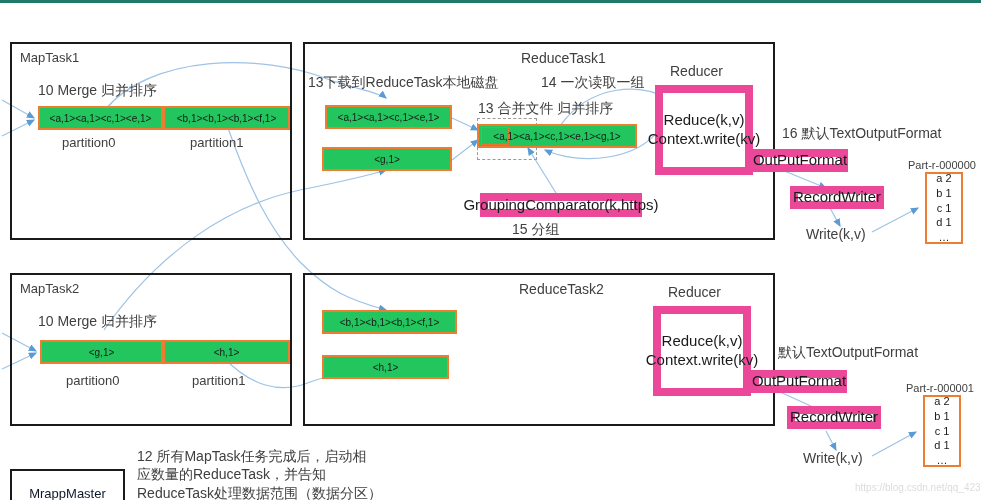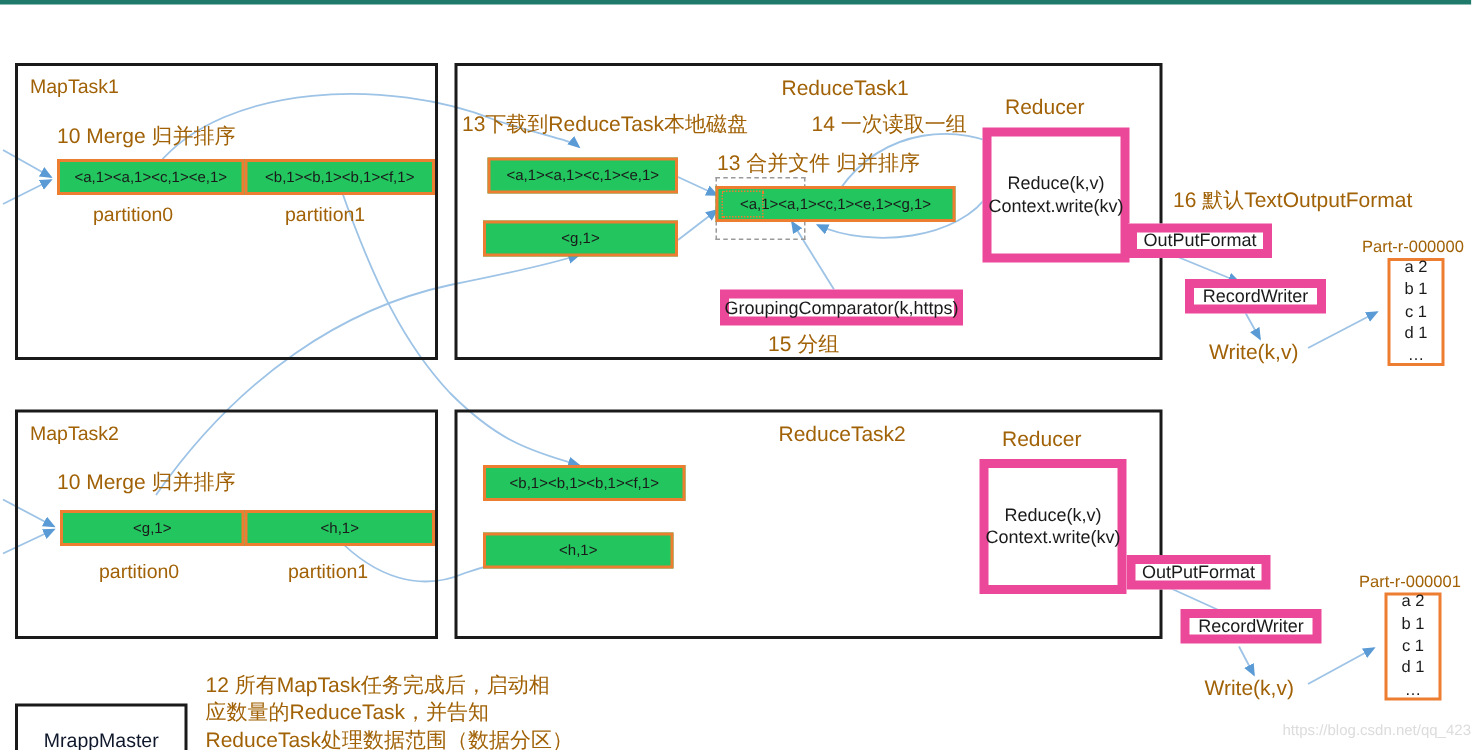--- a/index.html
+++ b/index.html
@@ -40,28 +40,28 @@
     box-sizing: border-box;
     display: flex;
     align-items: center;
     justify-content: center;
     font-size: 10px;
     color: #1a1a1a;
     white-space: nowrap;
   }
   .gbox {
     position: absolute;
-    border: 6px solid #ec4899;
+    border: 8px solid #ec4899;
     background: #ffffff;
     box-sizing: border-box;
     display: flex;
     align-items: center;
     justify-content: center;
     text-align: center;
-    font-size: 12px;
+    font-size: 15px;
     color: #1a1a1a;
     line-height: 1.25;
   }
   .kbox {
     position: absolute;
     border: 2px solid #1a1a1a;
     background: #ffffff;
     box-sizing: border-box;
     display: flex;
     align-items: center;
@@ -78,21 +78,21 @@
   }
   .dashbox-inner {
     position: absolute;
     border: 1px dotted #ED7D31;
     background: transparent;
     box-sizing: border-box;
   }
   .lbl {
     position: absolute;
     font-size: 13px;
-    color: #a16207;
+    color: #404040;
     white-space: nowrap;
   }
   .lbl-lg { font-size: 14px; }
   .lbl-sm { font-size: 11px; }
   .filebox {
     position: absolute;
     border: 2px solid #ED7D31;
     background: #ffffff;
     box-sizing: border-box;
     display: flex;
@@ -224,20 +224,21 @@
 
   <div class="panel" style="left:303px; top:273px; width:472px; height:153px;"></div>
   <div class="lbl lbl-lg" style="left:519px; top:281px;">ReduceTask2</div>
   <div class="obox" style="left:322px; top:310px; width:135px; height:24px;">&lt;b,1&gt;&lt;b,1&gt;&lt;b,1&gt;&lt;f,1&gt;</div>
   <div class="obox" style="left:322px; top:355px; width:127px; height:24px;">&lt;h,1&gt;</div>
 
   <div class="lbl lbl-lg" style="left:668px; top:284px;">Reducer</div>
   <div class="gbox multiline" style="left:653px; top:306px; width:98px; height:90px;">Reduce(k,v)
 Context.write(kv)</div>
 
+  <div class="lbl lbl-lg" style="left:778px; top:344px;">默认TextOutputFormat</div>
   <div class="gbox" style="left:751px; top:370px; width:96px; height:23px;">OutPutFormat</div>
   <div class="gbox" style="left:787px; top:406px; width:94px; height:23px;">RecordWriter</div>
   <div class="lbl lbl-lg" style="left:803px; top:450px;">Write(k,v)</div>
 
   <div class="lbl lbl-sm" style="left:906px; top:382px;">Part-r-000001</div>
   <div class="filebox" style="left:923px; top:395px; width:38px; height:72px;">
     <span>a 2</span>
     <span>b 1</span>
     <span>c 1</span>
     <span>d 1</span>

